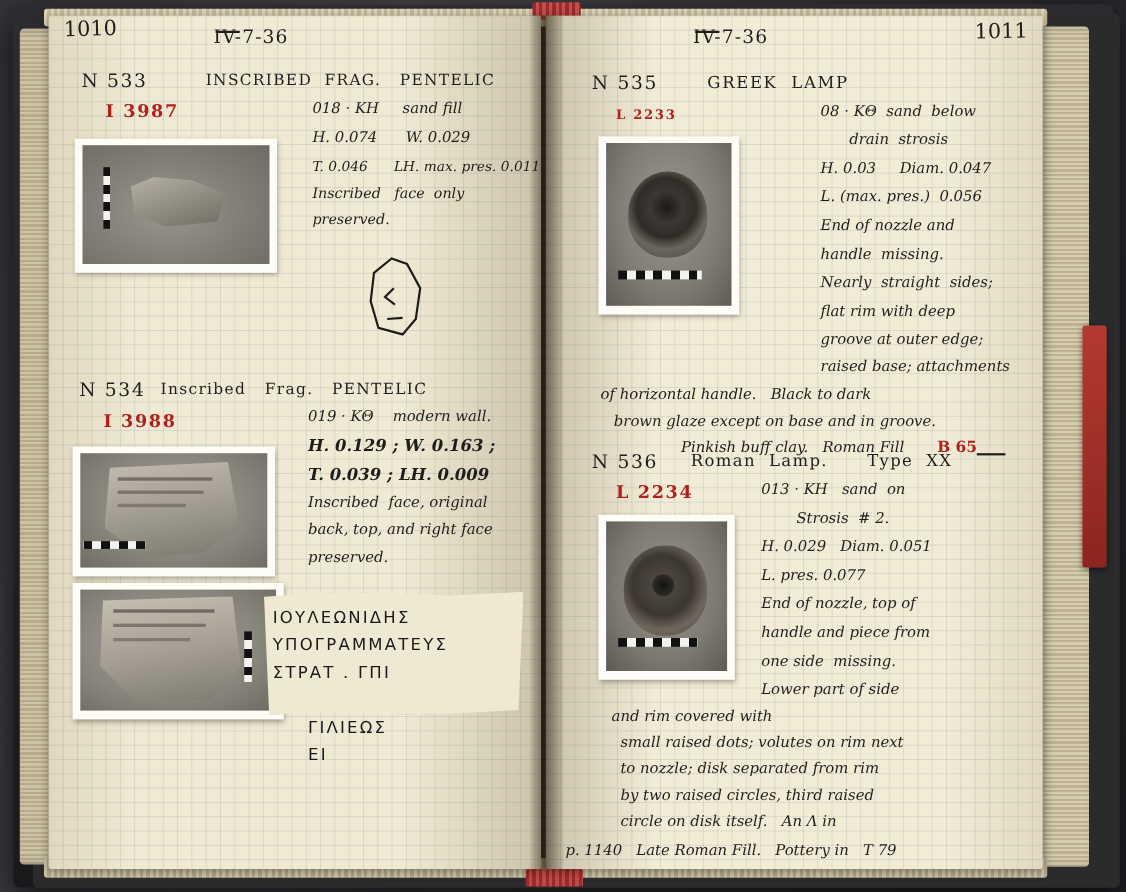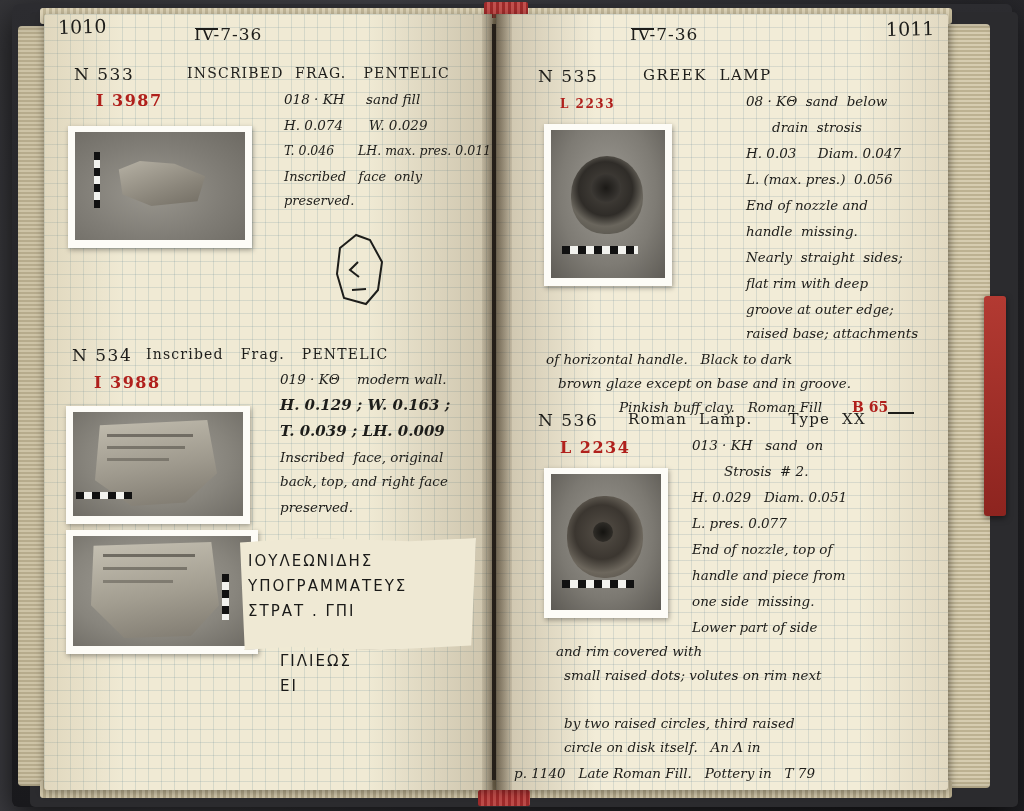--- a/index.html
+++ b/index.html
@@ -243,20 +243,21 @@
     <div class="hw ink slant" style="left:196px;top:424px;font-size:13.5px;">013 · KH   sand  on</div>
     <div class="hw ink slant" style="left:228px;top:450px;font-size:13.5px;">Strosis  # 2.</div>
     <div class="hw ink slant" style="left:196px;top:476px;font-size:13.5px;">H. 0.029   Diam. 0.051</div>
     <div class="hw ink slant" style="left:196px;top:502px;font-size:13.5px;">L. pres. 0.077</div>
     <div class="hw ink slant" style="left:196px;top:528px;font-size:13.5px;">End of nozzle, top of</div>
     <div class="hw ink slant" style="left:196px;top:554px;font-size:13.5px;">handle and piece from</div>
     <div class="hw ink slant" style="left:196px;top:580px;font-size:13.5px;">one side  missing.</div>
     <div class="hw ink slant" style="left:196px;top:606px;font-size:13.5px;">Lower part of side</div>
     <div class="hw ink slant" style="left:60px;top:630px;font-size:13.5px;">and rim covered with</div>
     <div class="hw ink slant" style="left:68px;top:654px;font-size:13.5px;">small raised dots; volutes on rim next</div>
+    <div class="hw ink slant" style="left:68px;top:678px;font-size:13.5px;">to nozzle; disk separated from rim</div>
     <div class="hw ink slant" style="left:68px;top:702px;font-size:13.5px;">by two raised circles, third raised</div>
     <div class="hw ink slant" style="left:68px;top:726px;font-size:13.5px;">circle on disk itself.   An Λ in</div>
 
     <div class="photo" style="left:48px;top:454px;width:110px;">
       <div class="img" style="width:110px;height:136px;background:
            radial-gradient(ellipse at 50% 45%, #9b9891 0%, #7c7972 60%, #5d5a54 100%);">
         <div class="obj" style="left:16px;top:22px;width:76px;height:82px;border-radius:48%;
              background:radial-gradient(circle at 46% 44%, #554f47 0%, #3b3630 44%, #6d675d 66%, #4b463f 100%);"></div>
         <div style="position:absolute;left:42px;top:48px;width:20px;height:20px;border-radius:50%;
              background:radial-gradient(circle,#141310 0%,#33302b 80%);"></div>

